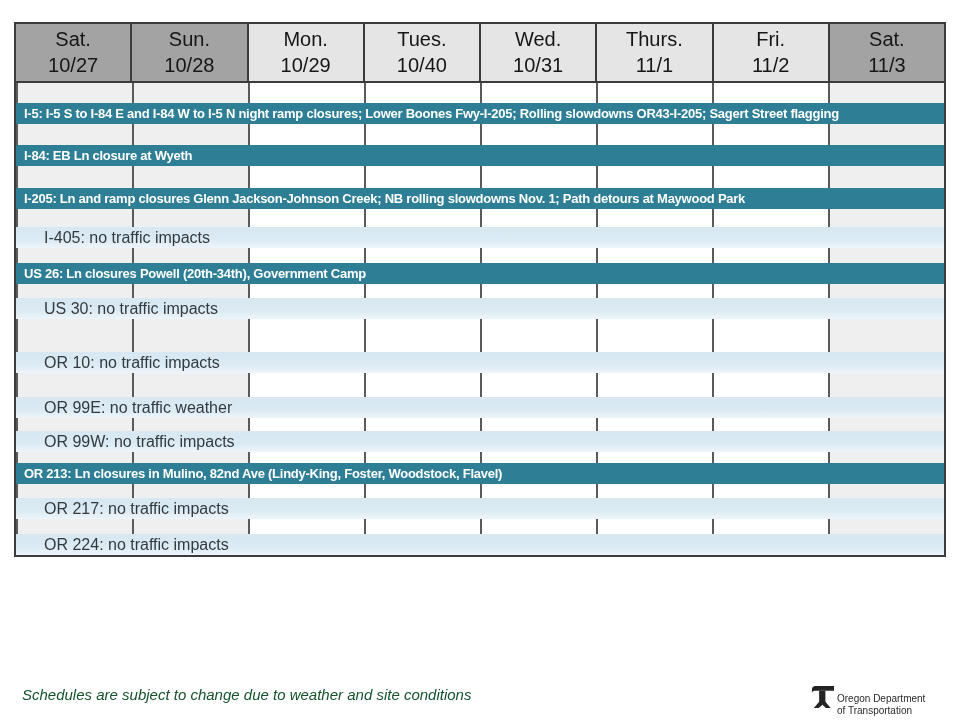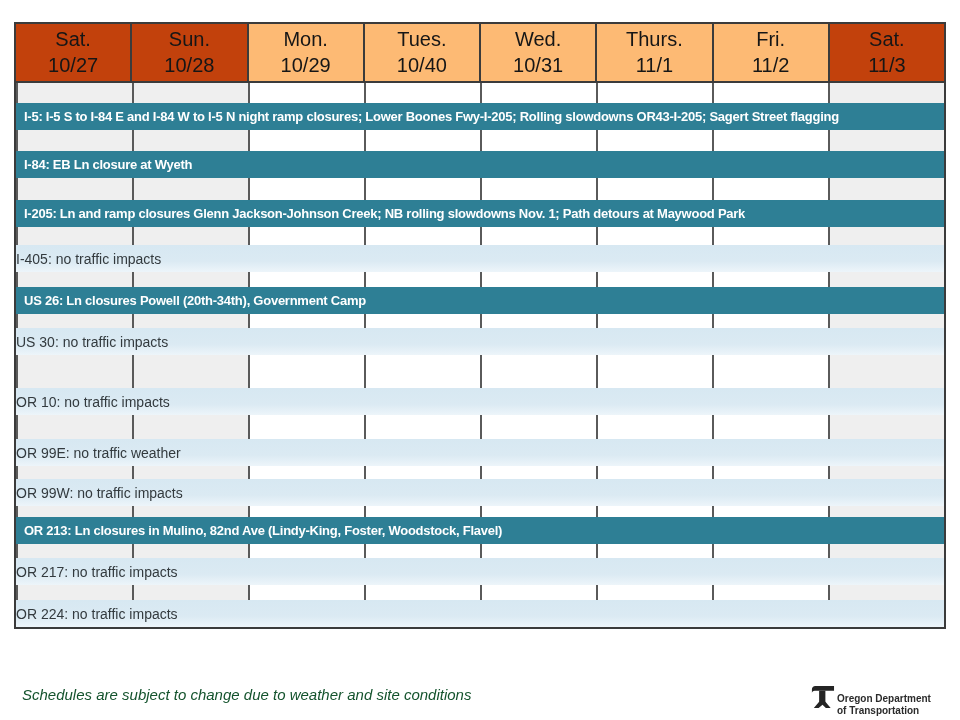--- a/index.html
+++ b/index.html
@@ -7,46 +7,46 @@
     position:relative; width:960px; height:720px; background:#ffffff;
     font-family:"Liberation Sans", sans-serif; overflow:hidden;
   }
   .sched-table {
     position:absolute; left:14px; top:22px; width:932px;
     border:2px solid #3B3B3B; box-sizing:border-box; background:#ffffff;
   }
   .header-row { display:flex; height:57px; border-bottom:2px solid #3B3B3B; }
   .hcell {
     flex:1 1 0; display:flex; flex-direction:column; align-items:center; justify-content:center;
-    border-right:2px solid #3B3B3B; background:#fdba74; font-size:20px; color:#161616;
+    border-right:2px solid #3B3B3B; background:#e5e5e5; font-size:20px; color:#161616;
   }
   .hcell:last-child { border-right:none; }
-  .hcell.weekend { background:#c2410c; }
+  .hcell.weekend { background:#a3a3a3; }
   .hcell .day, .hcell .date { line-height:1.28; }
   
   .spacer {
     background-image:
       repeating-linear-gradient(to right, #5A5A5A 0px, #5A5A5A 2px, transparent 2px, transparent 116px),
       linear-gradient(to right, #EFEFEF 0px, #EFEFEF 232px, #FFFFFF 232px, #FFFFFF 812px, #EFEFEF 812px, #EFEFEF 100%);
   }
-  .band { height:27px; display:flex; align-items:center; overflow:hidden; white-space:nowrap; }
+  .band { height:21px; display:flex; align-items:center; overflow:hidden; white-space:nowrap; }
   .band.impact {
     background:#2E7F95; color:#ffffff; font-weight:bold; font-size:13px;
     letter-spacing:-0.25px; padding-left:8px;
   }
   .band.clear {
     background:linear-gradient(180deg, #D7E8F2 0%, #DBEAF3 60%, #EDF5FA 100%);
-    color:#333A3E; font-size:14px; padding-left:0;
+    color:#333A3E; font-size:16px; padding-left:28px;
   }
   .footer-note {
     position:absolute; left:22px; top:686px; font-size:15px; font-style:italic; color:#14532d;
   }
   .logo { position:absolute; left:810px; top:683px; display:flex; align-items:flex-start; }
   .logo svg { width:25px; height:27px; display:block; }
-  .logo-text { font-size:10px; font-weight:bold; color:#2B2B2B; line-height:1.18; padding-top:10px; padding-left:2px; }
+  .logo-text { font-size:10px; font-weight:normal; color:#2B2B2B; line-height:1.18; padding-top:10px; padding-left:2px; }
 </style>
 </head>
 <body>
 
 <div class="page">
 
   <div class="sched-table">
 
     <div class="header-row">
       <div class="hcell weekend">

